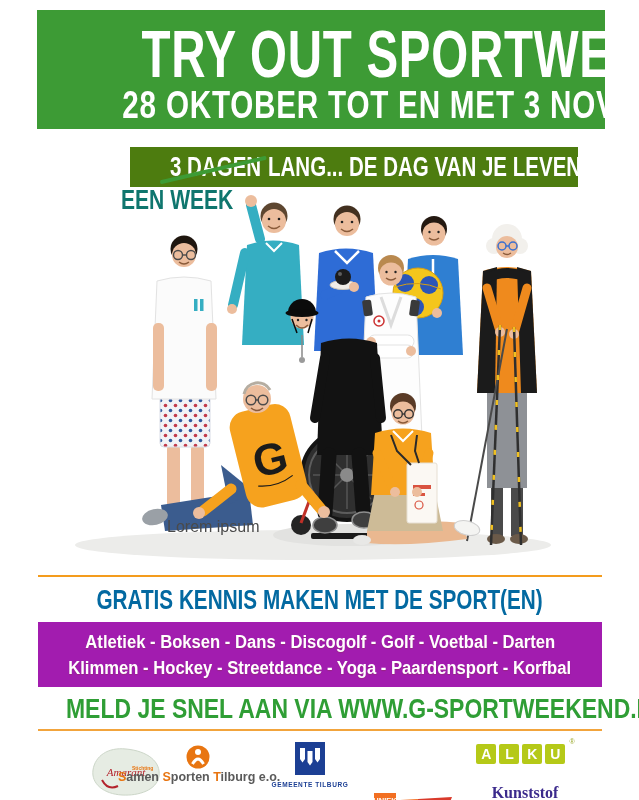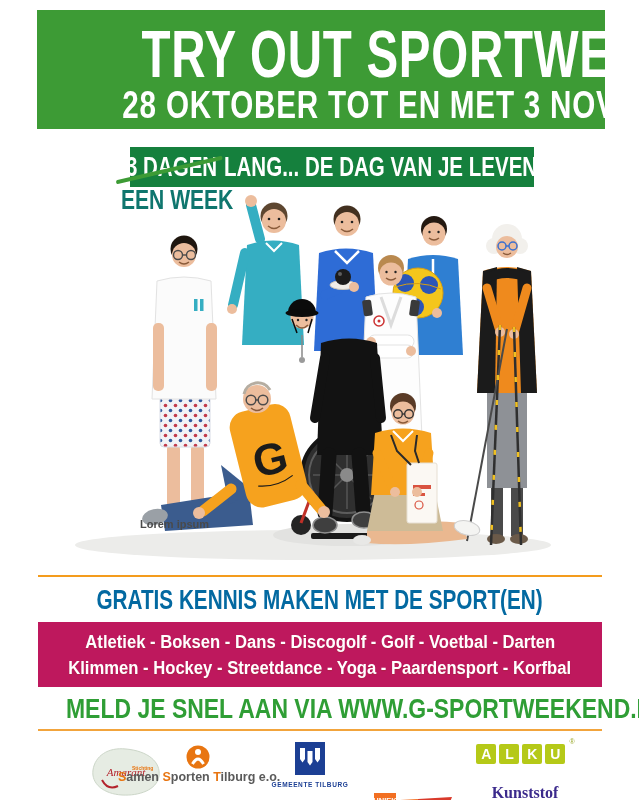--- a/index.html
+++ b/index.html
@@ -12,45 +12,45 @@
   .cond-l{display:inline-block;white-space:nowrap;transform-origin:left center;}
 
   
   .green-banner{position:absolute;left:37px;top:10px;width:568px;height:119px;background:#3d9b35;}
   .green-banner .line1{margin-top:11px;font-size:66px;font-weight:700;color:#fff;line-height:66px;letter-spacing:1px;}
   .green-banner .line1 .cond{transform:scaleX(.72);}
   .green-banner .line2{margin-top:-2px;font-size:38px;font-weight:700;color:#fff;line-height:40px;letter-spacing:1px;}
   .green-banner .line2 .cond{transform:scaleX(.78);}
 
   
-  .tagline-strip{position:absolute;left:130px;top:147px;width:404px;height:40px;background:#15803d;
-    display:flex;align-items:center;justify-content:center;overflow:visible;}
+  .tagline-strip{position:absolute;left:130px;top:147px;width:404px;height:40px;background:#4d7c0f;
+    display:flex;align-items:center;justify-content:center;overflow:visible;padding-left:44px;}
   .tagline-strip .txt{font-size:27px;font-weight:700;color:#fff;white-space:nowrap;transform:scaleX(.76);transform-origin:center;}
   .struck{position:relative;display:inline-block;}
   .struck::after{content:"";position:absolute;left:-14px;right:-8px;top:54%;height:4px;background:#3d9b35;
     transform:rotate(-10deg);border-radius:2px;}
   .rest-text{margin-left:9px;}
   .een-week{position:absolute;left:121px;top:186px;font-size:27px;font-weight:700;color:#0f766e;line-height:28px;}
   .een-week .cond-l{transform:scaleX(.78);}
 
   
   .photo{position:absolute;left:63px;top:193px;width:512px;height:372px;}
-  .lorem{position:absolute;left:140px;top:518px;font-size:11px;color:#4a4a4a;font-weight:bold;}
+  .lorem{position:absolute;left:167px;top:518px;font-size:16px;color:#4a4a4a;}
 
   
   .hr{position:absolute;left:38px;width:564px;height:2px;background:#f49c1d;}
   .hr1{top:575px;}
   .hr2{top:729px;background:#f2a43c;}
 
   
   .gratis{position:absolute;left:0;top:584px;width:639px;font-size:28px;font-weight:700;color:#0369a1;line-height:32px;}
   .gratis .cond{transform:scaleX(.74);}
 
   
-  .sports-banner{position:absolute;left:38px;top:622px;width:564px;height:65px;background:#be185d;
+  .sports-banner{position:absolute;left:38px;top:622px;width:564px;height:65px;background:#a21caf;
     display:flex;flex-direction:column;align-items:center;justify-content:center;gap:2px;}
   .sports-banner .sline{font-size:17.5px;font-weight:700;color:#fff;line-height:24px;white-space:nowrap;
     transform:scaleX(.95);transform-origin:center;text-shadow:0 1px 1px rgba(120,70,0,.25);}
 
   
   .cta{position:absolute;left:0;top:694px;width:639px;font-size:28px;font-weight:700;color:#2f9e35;line-height:30px;}
   .cta .cond{transform:scaleX(.82);}
 
   
   .footer-logo{position:absolute;}

